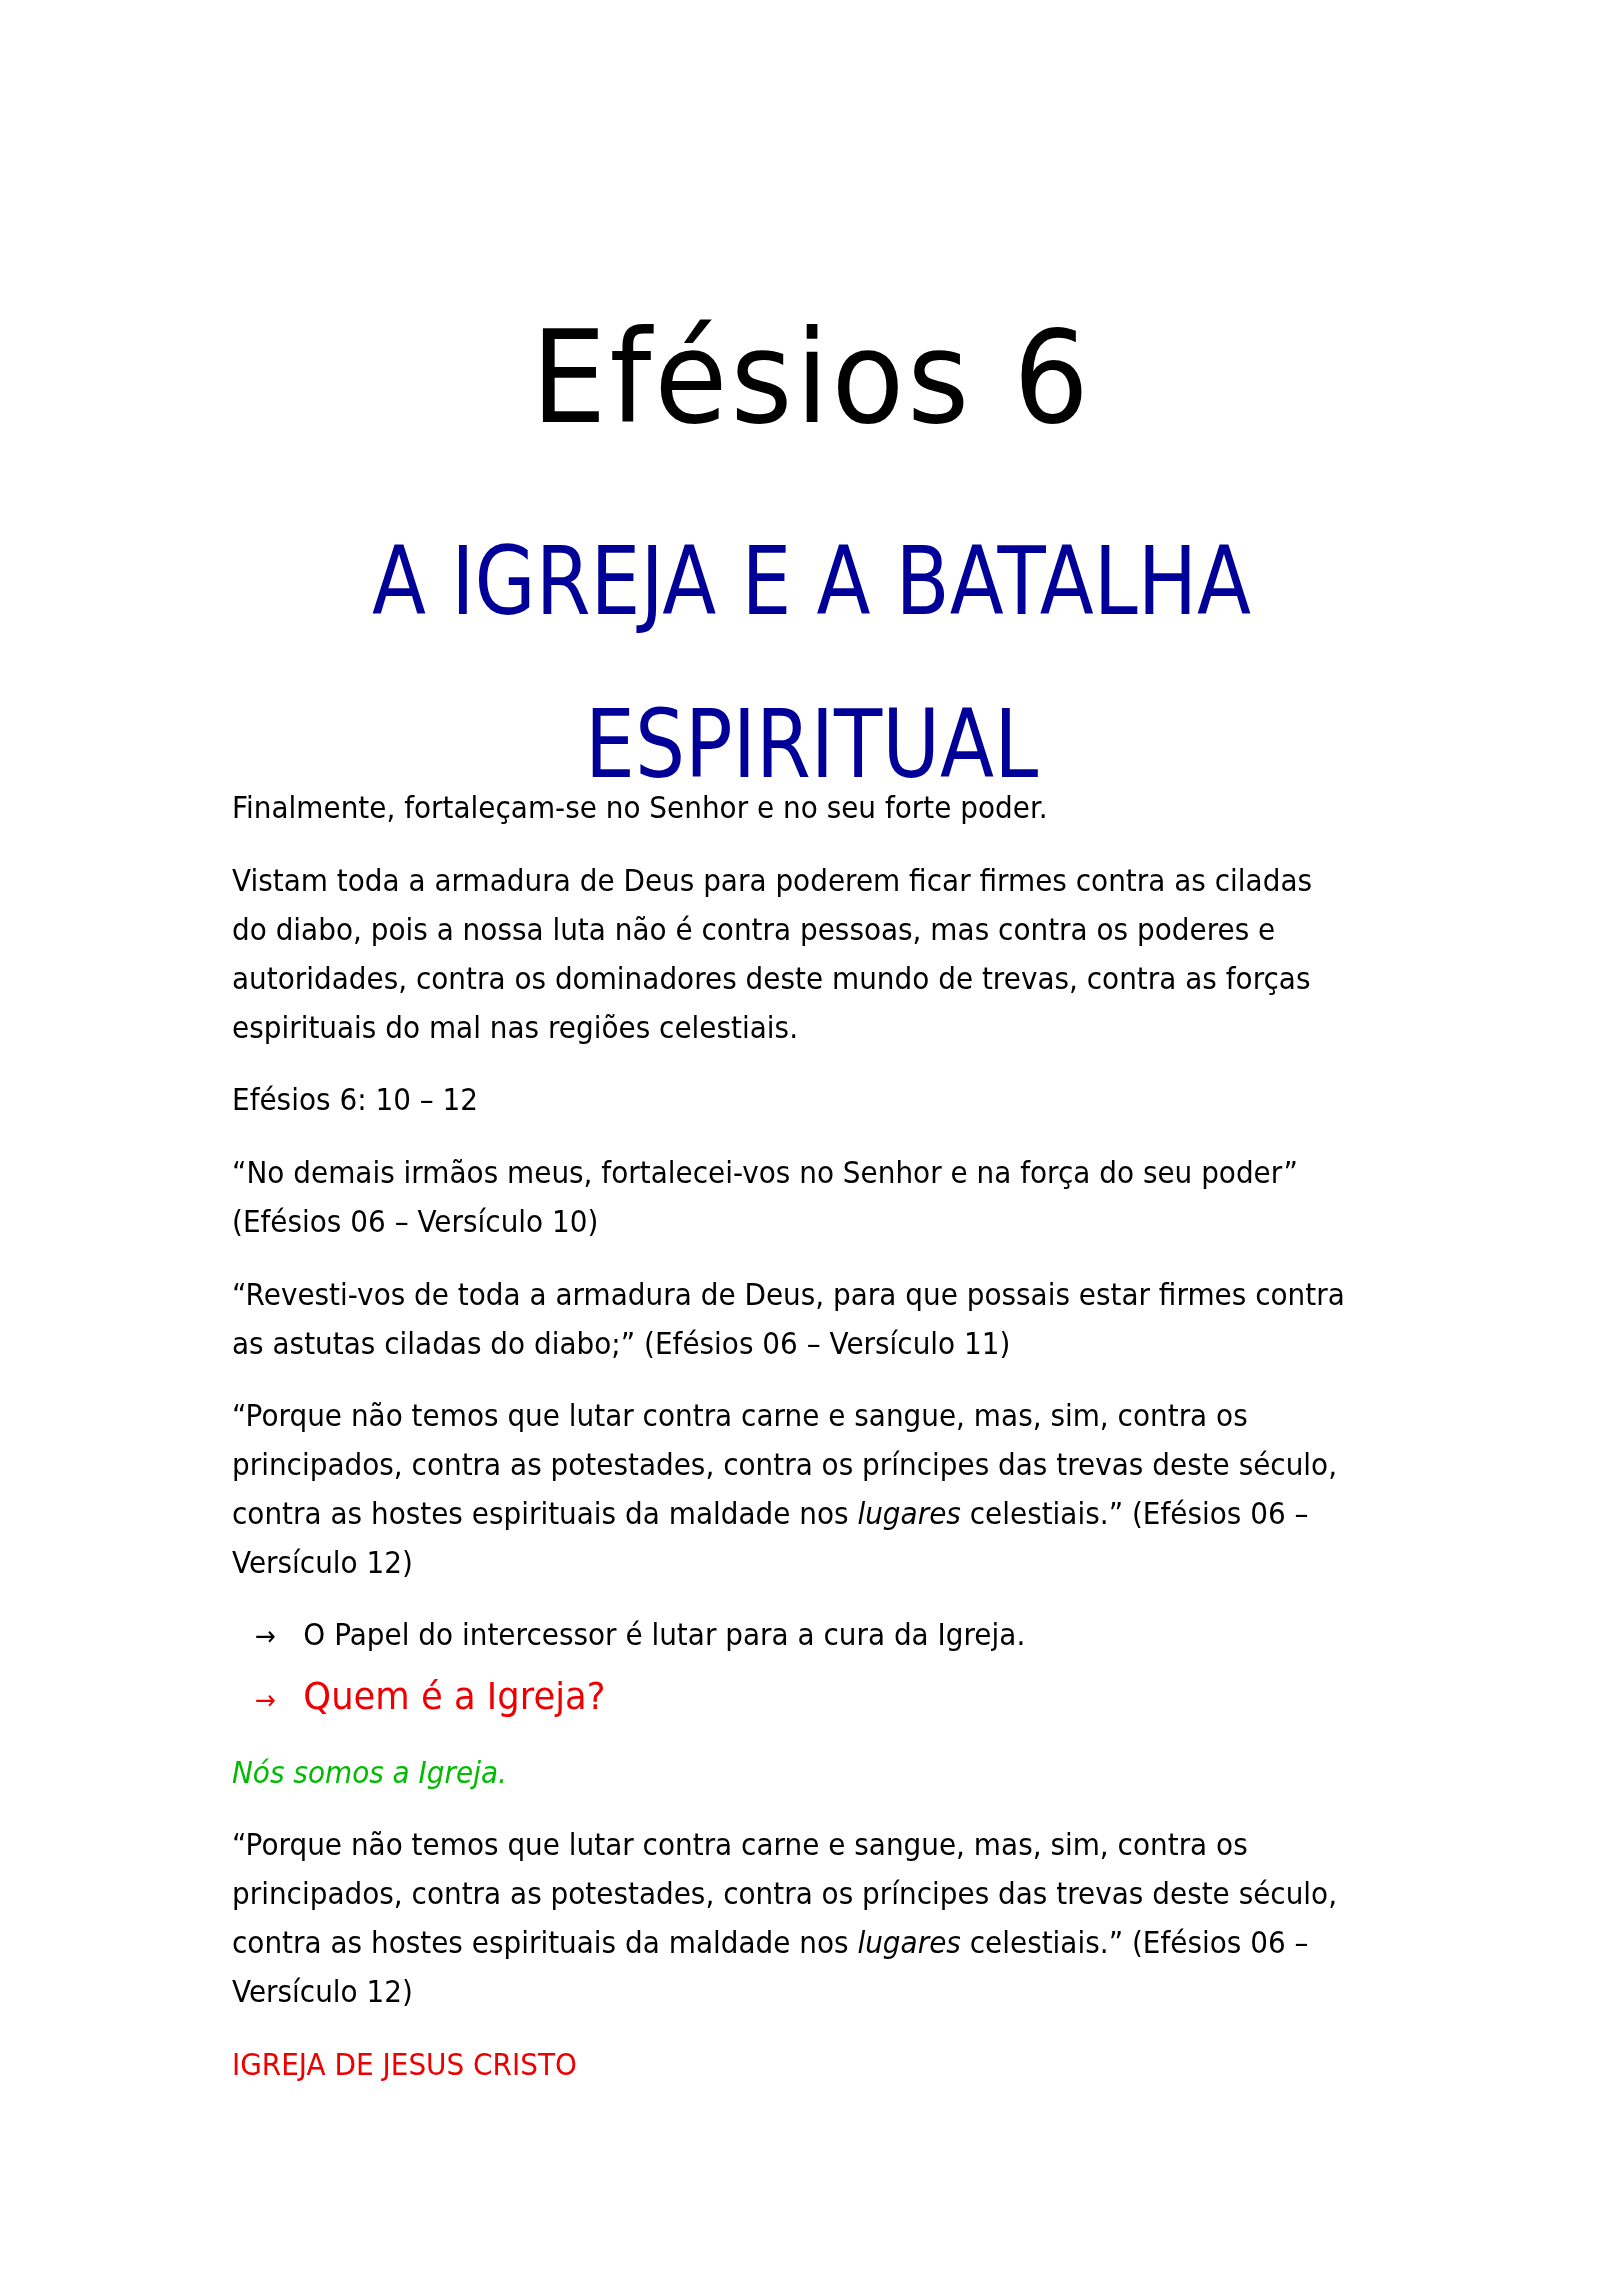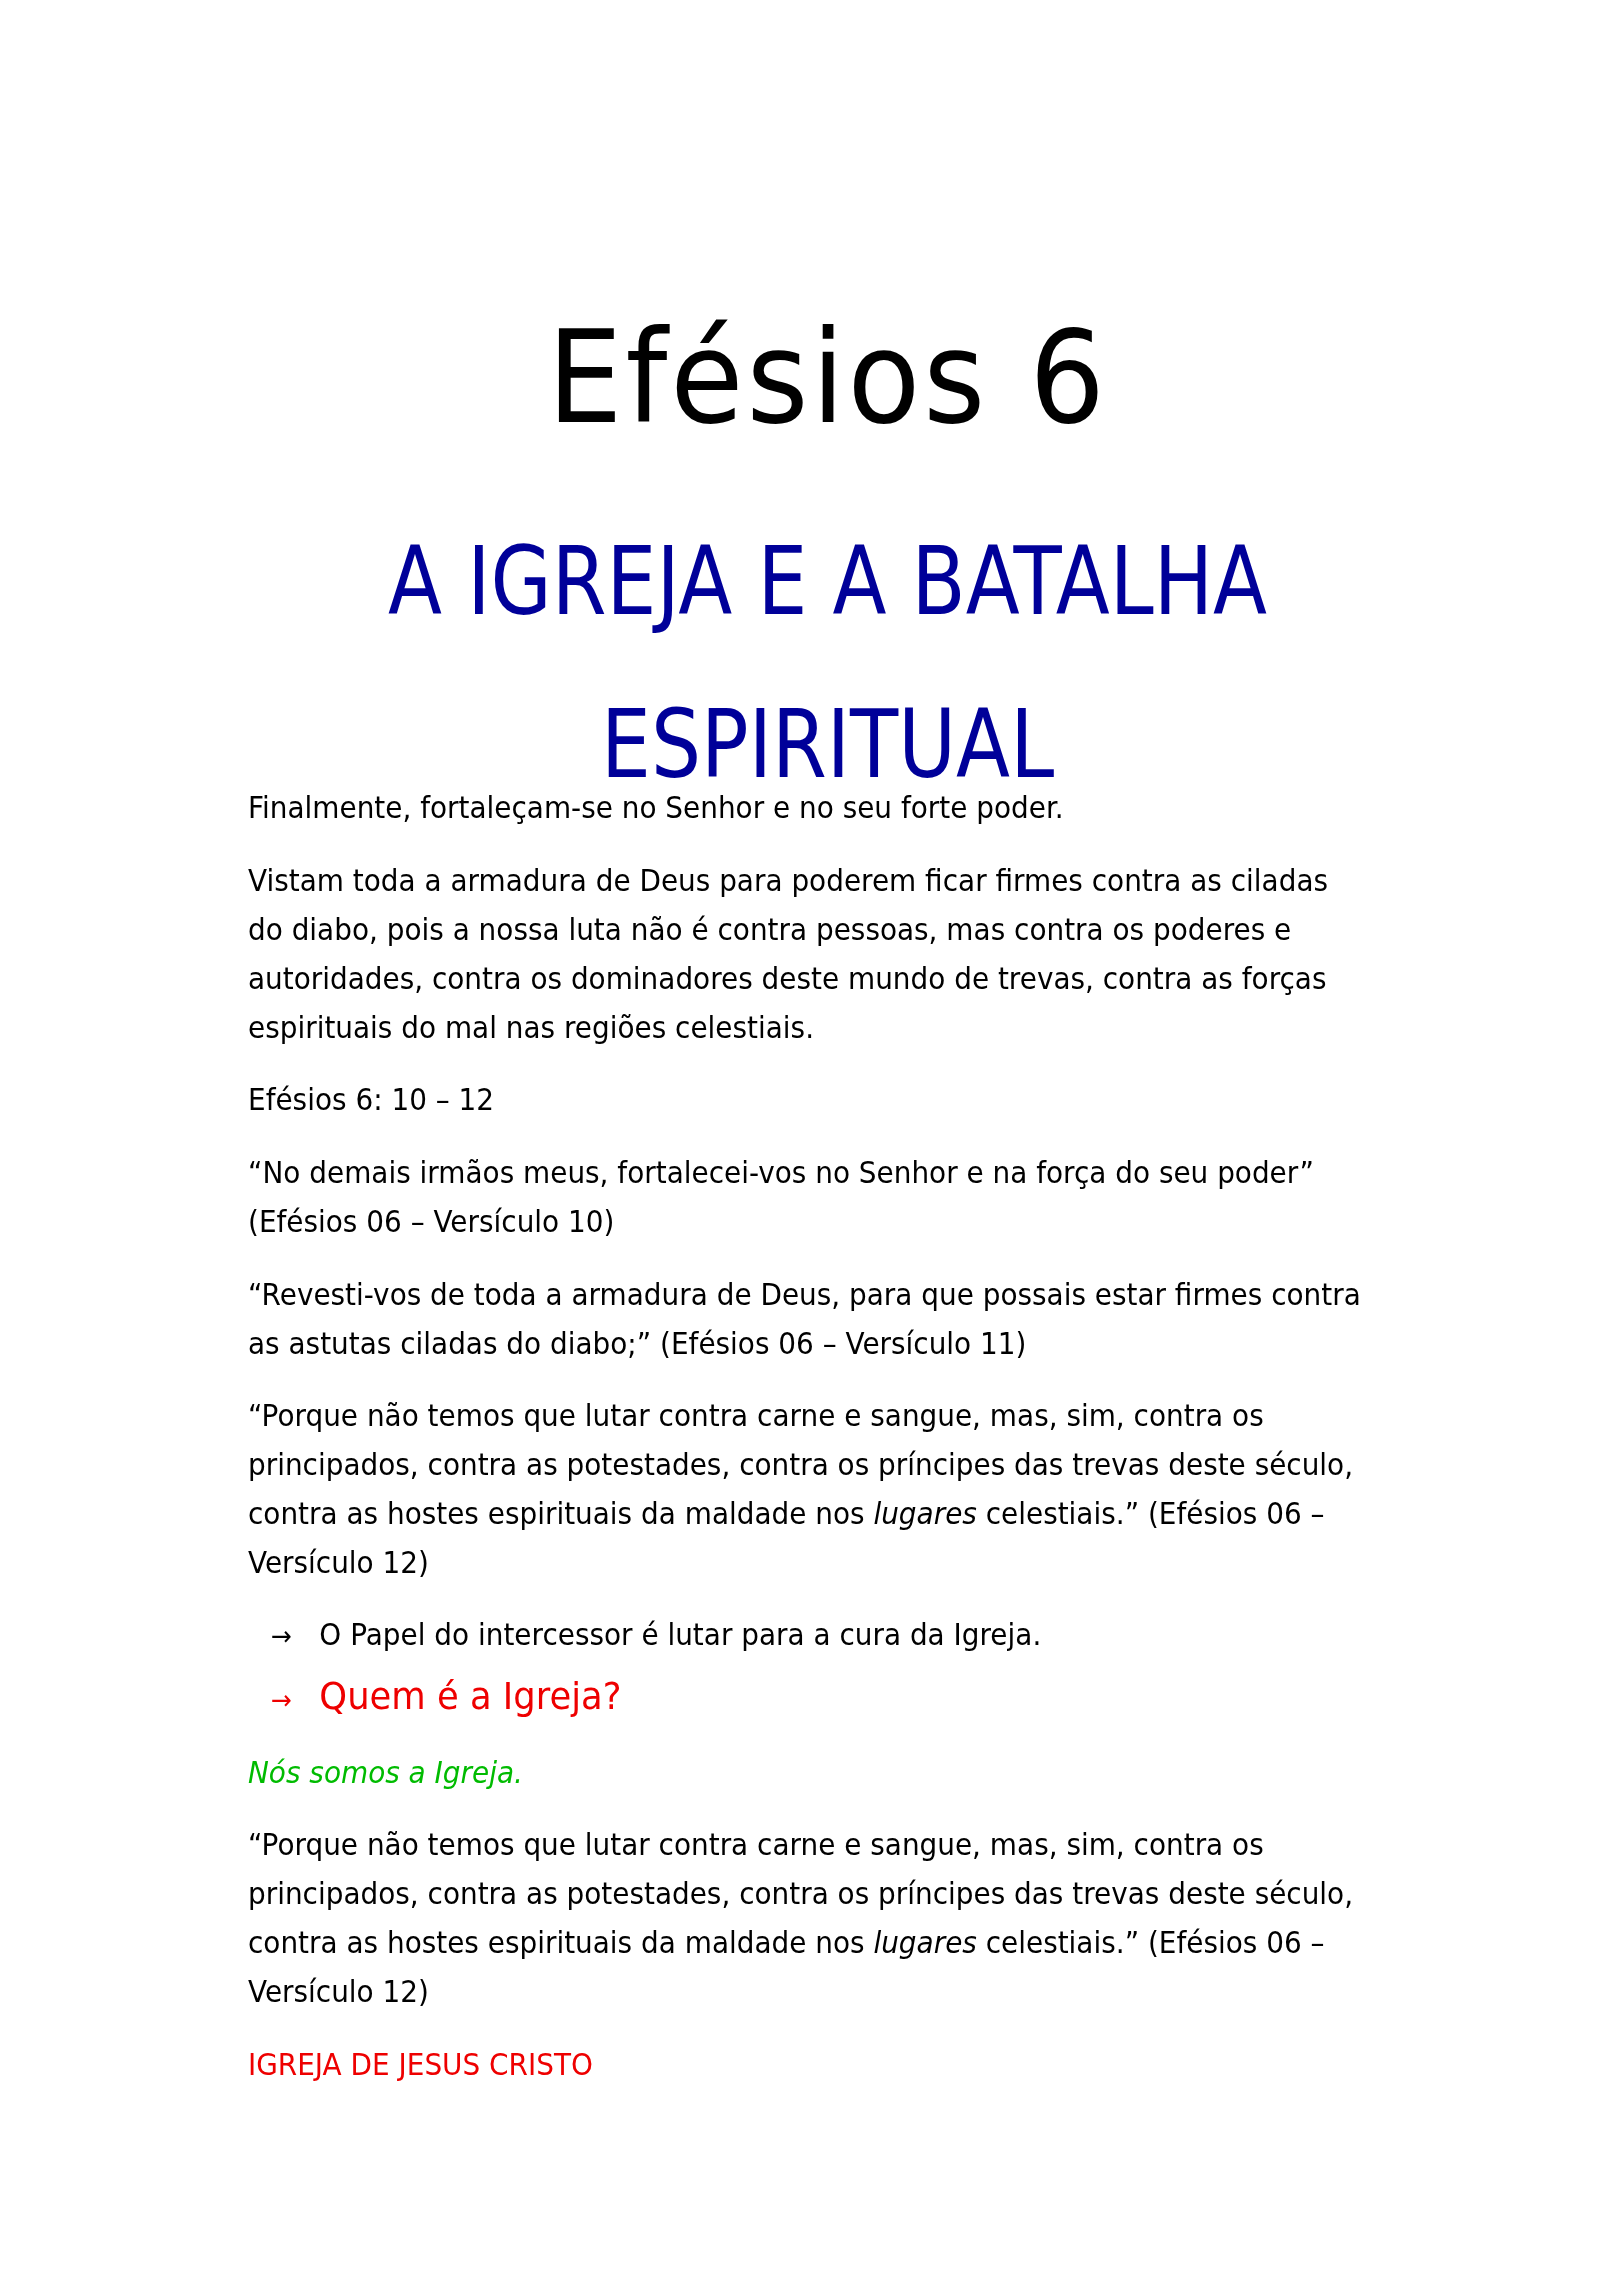--- a/index.html
+++ b/index.html
@@ -1,20 +1,20 @@
 <!DOCTYPE html>
 <html style="font-size:12.7px"><head>
 <meta charset="utf-8">
 <style>
   html, body { margin: 0; padding: 0; }
   body {
     width: 1623px; height: 2295px; background: #ffffff; position: relative; overflow: hidden;
     font-family: "DejaVu Sans", sans-serif; color: #000000;
   }
-  .page { position: absolute; left: 16px; top: 0; width: 1374px; height: 2295px; }
+  .page { position: absolute; left: 0; top: 0; width: 1374px; height: 2295px; }
   .title {
     position: absolute; left: 0; width: 1623px; top: 212px; text-align: center;
     font-size: 128px; line-height: 159px; letter-spacing: 3.2px; color: #000000;
     font-family: "DejaVu Sans", sans-serif; font-weight: normal;
     transform: scaleX(0.93); transform-origin: 812px 0;
   }
   .subtitle {
     position: absolute; left: 0; width: 1623px; text-align: center;
     font-size: 94px; line-height: 111px; color: #000099;
     font-family: "DejaVu Sans", sans-serif; font-weight: normal;

